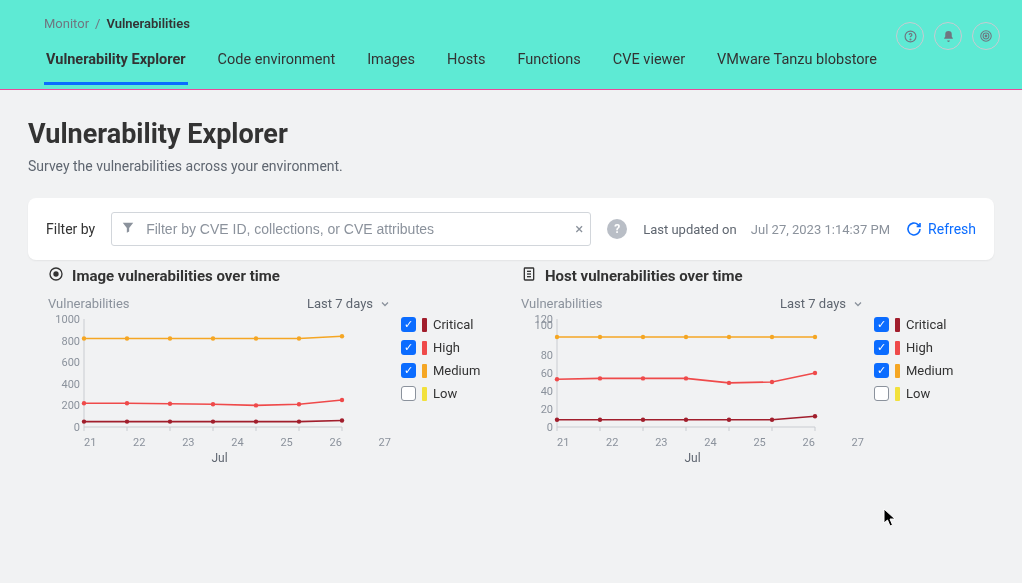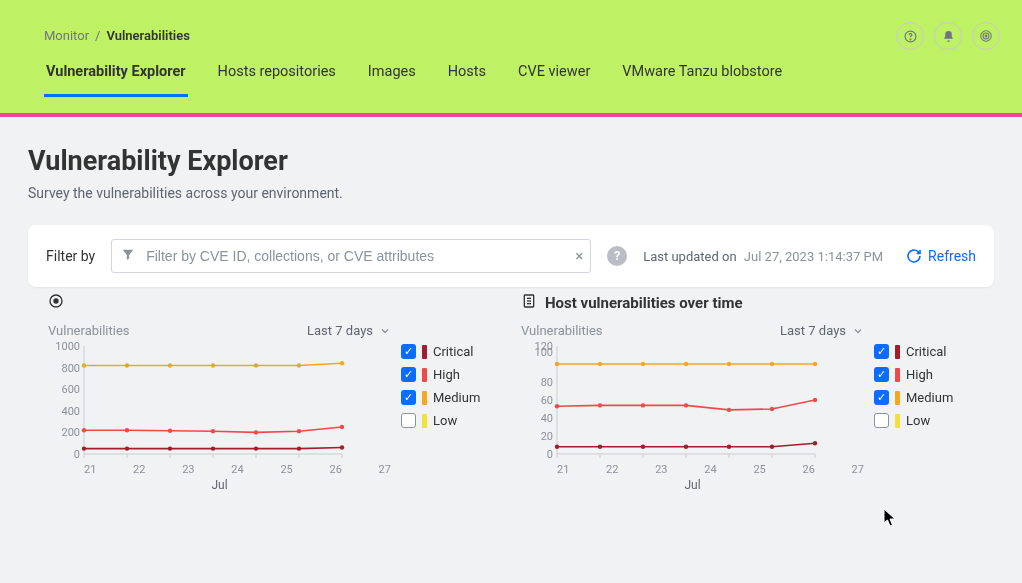--- a/index.html
+++ b/index.html
@@ -7,23 +7,23 @@
     margin: 0;
     font-family: -apple-system, BlinkMacSystemFont, "Segoe UI", Roboto, Helvetica, Arial, sans-serif;
     background: #f1f2f3;
     color: #333;
     font-size: 14px;
     width: 1022px;
     height: 583px;
     overflow: hidden;
   }
   .topbar {
-    background: #bef264;
-    border-bottom: 4px solid #ec4899;
-    padding: 16px 24px;
+    background: #5eead4;
+    border-bottom: 1px solid #ec4899;
+    padding: 4px 24px;
   }
   .breadcrumb {
     display: flex;
     align-items: center;
     gap: 6px;
     padding: 12px 20px 4px 20px;
     font-size: 13px;
     color: #6f7680;
   }
   .breadcrumb .current { color: #333; font-weight: 600; }
@@ -104,21 +104,21 @@
     color: #8b929c; cursor: pointer; font-size: 15px;
   }
   .help-circle {
     width: 20px; height: 20px; border-radius: 50%;
     background: #b9bec6; color: #fff;
     display: flex; align-items: center; justify-content: center;
     font-size: 12px; font-weight: 700;
     cursor: pointer;
   }
   .last-updated { color: #5f6670; font-size: 13px; white-space: nowrap; }
-  .last-updated-time { color: #8b929c; margin-left: 4px; }
+  .last-updated-time { color: #8b929c; margin-left: 11px; }
   .refresh-btn {
     display: flex; align-items: center; gap: 6px;
     color: #0b6cff; cursor: pointer; font-size: 14px;
     margin-left: auto;
   }
   .refresh-btn svg { width: 16px; height: 16px; }
   .subtabs {
     display: flex;
     gap: 28px;
     border-bottom: 1px solid #d8dbdf;
@@ -230,23 +230,24 @@
       <svg width="14" height="14" viewBox="0 0 24 24" fill="none" stroke="currentColor" stroke-width="1.8">
           <circle cx="12" cy="12" r="9"></circle>
           <circle cx="12" cy="12" r="5"></circle>
           <circle cx="12" cy="12" r="1.5" fill="currentColor"></circle>
         </svg>
     </div>
   </div>
 
   <div class="main-tabs" id="main-tabs">
       <div class="main-tab active">Vulnerability Explorer</div>
-      <div class="main-tab">Hosts repositories</div>
+      <div class="main-tab">Code environment</div>
       <div class="main-tab">Images</div>
       <div class="main-tab">Hosts</div>
+      <div class="main-tab">Functions</div>
       <div class="main-tab">CVE viewer</div>
       <div class="main-tab">VMware Tanzu blobstore</div>
     </div>
 </div>
 
 <div class="page-body">
   <h1 class="page-title">Vulnerability Explorer</h1>
   <div class="subtitle">Survey the vulnerabilities across your environment.</div>
 
   <div class="filter-card">
@@ -275,20 +276,21 @@
   </div>
 
 
   <div class="charts-row" id="charts-row">
       <div class="chart-card">
         <div class="chart-header">
           <span><svg viewBox="0 0 24 24" fill="currentColor">
               <circle cx="12" cy="12" r="9" fill="none" stroke="#333" stroke-width="2"></circle>
               <circle cx="12" cy="12" r="4"></circle>
             </svg></span>
+          <span>Image vulnerabilities over time</span>
         </div>
         <div class="chart-sub-row">
           <span class="chart-ylabel">Vulnerabilities</span>
           <span class="range-dd">Last 7 days <svg width="12" height="12" viewBox="0 0 24 24">
               <path d="M6 9l6 6 6-6" fill="none" stroke="#8b929c" stroke-width="2.5"></path>
             </svg></span>
         </div>
         <div class="chart-body">
           <div class="plot-wrap" style="height: 120px;">
             <div class="y-ticks">

